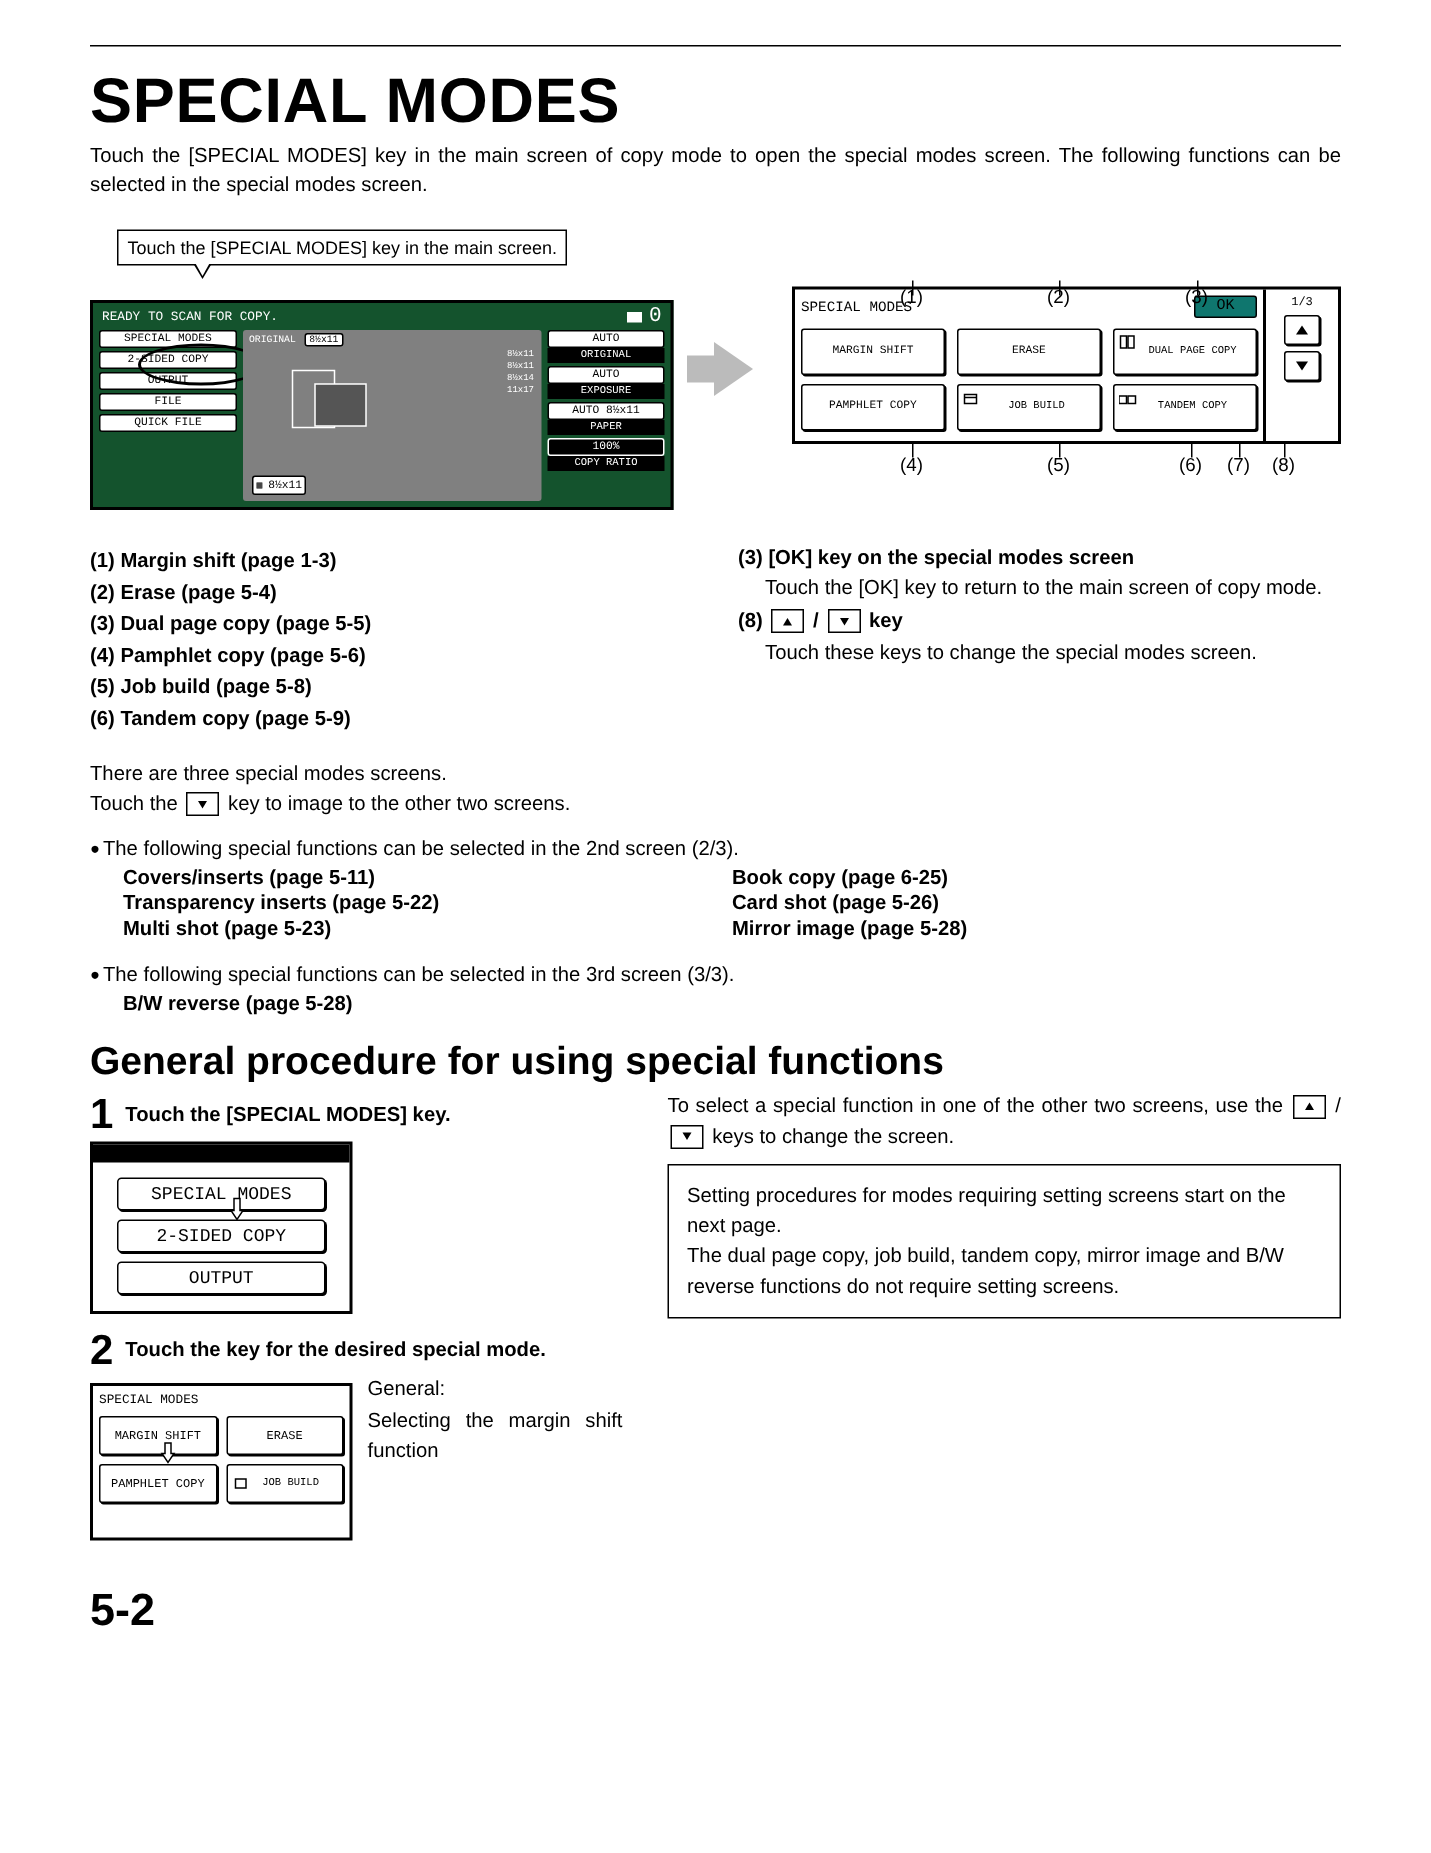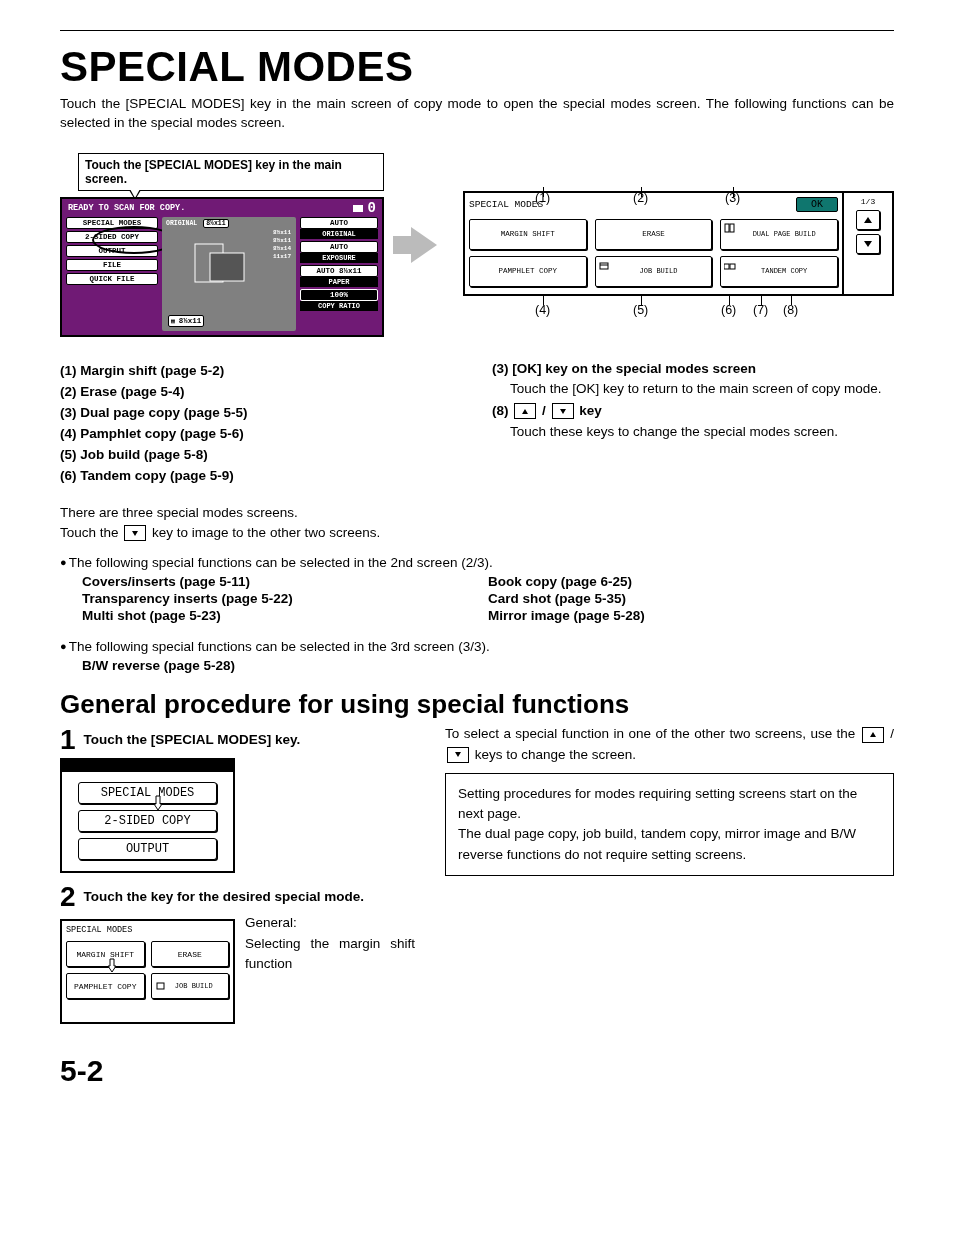--- a/index.html
+++ b/index.html
@@ -27,23 +27,22 @@
     margin: 0 0 20px 0;
     text-align: justify;
   }
   .fig-row {
     display: flex;
     align-items: stretch;
     gap: 12px;
     margin-bottom: 20px;
   }
   .left-fig {
-    width: 324px;
+    width: 389px;
     position: relative;
-    font-weight: bold;
   }
   .tip-box {
     border: 1px solid #000;
     font-size: 12px;
     padding: 4px 6px;
     display: inline-block;
     background: #fff;
     position: relative;
     margin-left: 18px;
   }
@@ -58,26 +57,26 @@
   .tip-tail-inner {
     width: 0; height: 0;
     border-left: 5px solid transparent;
     border-right: 5px solid transparent;
     border-top: 9px solid #fff;
     position: absolute;
     left: 51px; bottom: -8px;
   }
   .copy-screen {
     border: 2px solid #000;
-    background: #701a75;
+    background: #14532d;
     color: #fff;
     font-family: "Courier New", monospace;
     font-size: 8.5px;
     padding: 2px;
-    margin-top: 6px;
+    margin-top: 23px;
     height: 140px;
     position: relative;
     box-sizing: border-box;
   }
   .cs-top {
     display: flex;
     justify-content: space-between;
     padding: 0 4px;
     height: 14px;
     align-items: center;
@@ -395,21 +394,21 @@
               <span>MARGIN SHIFT</span>
             </div>
           <div class="sm-cell">
               <span>ERASE</span>
             </div>
           <div class="sm-cell">
             <svg class="ic">
                 <rect x="1" y="1" width="4" height="8" fill="none" stroke="#000"></rect>
                 <rect x="6" y="1" width="4" height="8" fill="none" stroke="#000"></rect>
               </svg>
-            <span style="font-size:7px;margin-left:10px;">DUAL PAGE BUILD</span>
+            <span style="font-size:7px;margin-left:10px;">DUAL PAGE COPY</span>
           </div>
           <div class="sm-cell">
               <span>PAMPHLET COPY</span>
             </div>
           <div class="sm-cell">
             <svg class="ic">
                 <rect x="1" y="3" width="8" height="6" fill="none" stroke="#000"></rect>
                 <line x1="1" y1="5" x2="9" y2="5" stroke="#000"></line>
               </svg>
             <span style="font-size:7px;margin-left:10px;">JOB BUILD</span>
@@ -450,21 +449,21 @@
     <div class="callout-line" style="left:80px;top:142px;width:1px;height:10px;"></div>
     <div class="callout-line" style="left:178px;top:142px;width:1px;height:10px;"></div>
     <div class="callout-line" style="left:266px;top:142px;width:1px;height:10px;"></div>
     <div class="callout-line" style="left:298px;top:142px;width:1px;height:10px;"></div>
     <div class="callout-line" style="left:328px;top:142px;width:1px;height:10px;"></div>
   </div>
 </div>
 
 <div class="list-area">
   <div class="list-col">
-    <div class="li">(1)  Margin shift (page 5-2)</div>
+    <div class="li">(1)  Margin shift (page 1-3)</div>
     <div class="li">(2)  Erase (page 5-4)</div>
     <div class="li">(3)  Dual page copy (page 5-5)</div>
     <div class="li">(4)  Pamphlet copy (page 5-6)</div>
     <div class="li">(5)  Job build (page 5-8)</div>
     <div class="li">(6)  Tandem copy (page 5-9)</div>
   </div>
   <div class="list-col">
     <div class="rc-head">(3) [OK] key on the special modes screen</div>
     <div class="rc-p">Touch the [OK] key to return to the main screen of copy mode.</div>
     <div class="rc-head">
@@ -500,21 +499,21 @@
 
 <div class="bullet">The following special functions can be selected in the 2nd screen (2/3).</div>
 <div class="sub-list">
   <div>
     <div class="si">Covers/inserts (page 5-11)</div>
     <div class="si">Transparency inserts (page 5-22)</div>
     <div class="si">Multi shot (page 5-23)</div>
   </div>
   <div>
     <div class="si">Book copy (page 6-25)</div>
-    <div class="si">Card shot (page 5-35)</div>
+    <div class="si">Card shot (page 5-26)</div>
     <div class="si">Mirror image (page 5-28)</div>
   </div>
 </div>
 
 <div class="bullet">The following special functions can be selected in the 3rd screen (3/3).</div>
 <div class="sub-list">
   <div>
     <div class="si">B/W reverse (page 5-28)</div>
   </div>
 </div>

